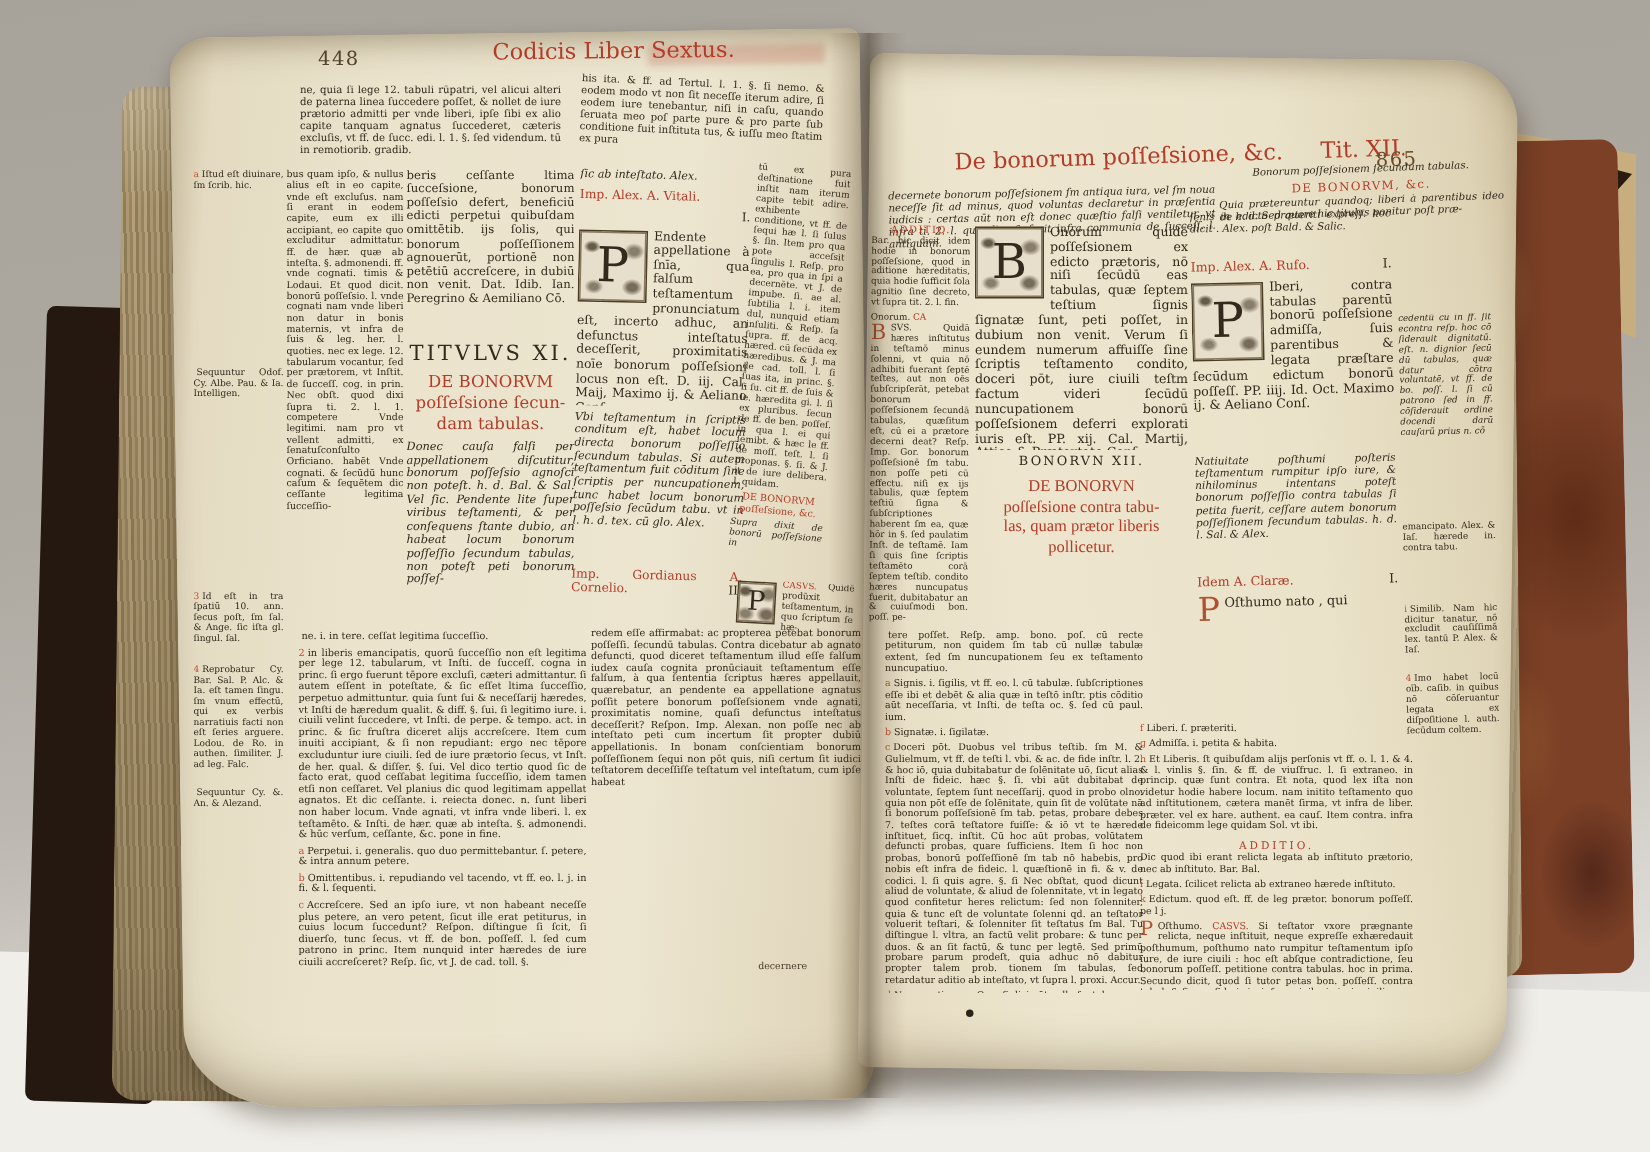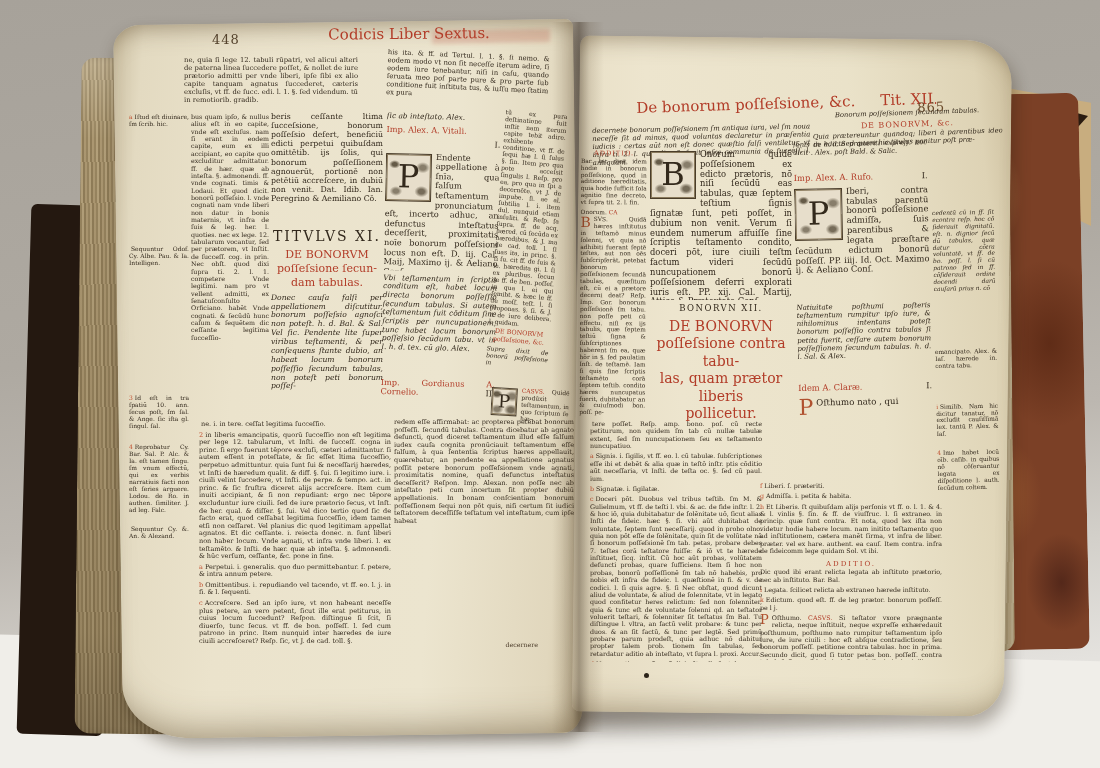--- a/index.html
+++ b/index.html
@@ -93,21 +93,21 @@
   <div class="abs stack-right"></div>
   <div class="abs page page-left"></div>
   <div class="abs page page-right"></div>
 
   <div class="content">
 
     <div class="t pageno" style="left:212px;top:32px;width:44px;">448</div>
     <div class="t runtitle ctr" style="left:292px;top:27px;width:234px;transform:rotate(-.6deg);">Codicis Liber Sextus.</div>
     <div class="abs smudge"></div>
 
-    <div class="t" style="left:184px;top:57px;width:174px;height:53px;font-size:6.8px;">ne, quia ſi lege 12. tabuli rūpatri, vel alicui alteri de paterna linea ſuccedere poſſet, &amp; nollet de iure prætorio admitti per vnde liberi, ipſe ſibi ex alio capite tanquam agnatus ſuccederet, cæteris excluſis, vt ff. de ſucc. edi. l. 1. §. ſed videndum. tū in remotiorib. gradib.</div>
+    <div class="t" style="left:200px;top:57px;width:174px;height:53px;font-size:6.8px;">ne, quia ſi lege 12. tabuli rūpatri, vel alicui alteri de paterna linea ſuccedere poſſet, &amp; nollet de iure prætorio admitti per vnde liberi, ipſe ſibi ex alio capite tanquam agnatus ſuccederet, cæteris excluſis, vt ff. de ſucc. edi. l. 1. §. ſed videndum. tū in remotiorib. gradib.</div>
     <div class="t" style="left:388px;top:49px;width:162px;height:58px;font-size:6.8px;transform:rotate(2.6deg);">his ita. &amp; ff. ad Tertul. l. 1. §. ſi nemo. &amp; eodem modo vt non ſit neceſſe iterum adire, ſi eodem iure tenebantur, niſi in caſu, quando ſeruata meo poſ parte pure &amp; pro parte ſub conditione fuit inſtituta tus, &amp; iuſſu meo ſtatim ex pura</div>
 
     <div class="t" style="left:129px;top:113px;width:60px;height:546px;font-size:6px;">
       <p class="g"><span class="mk">a</span><span>Iſtud eſt diuinare, ſm ſcrib. hic.</span></p>
       <p class="g" style="margin-top:118px;"><span class="mk"></span><span>Sequuntur Odof. Cy. Albe. Pau. &amp; Ia. Intelligen.</span></p>
       <p class="g" style="margin-top:128px;"><span class="mk">3</span><span>Id eſt in tra ſpatiū 10. ann. ſecus poſt, ſm ſal. &amp; Ange. ſic iſta gl. ſingul. ſal.</span></p>
       <p class="g" style="margin-top:14px;"><span class="mk">4</span><span>Reprobatur Cy. Bar. Sal. P. Alc. &amp; Ia. eſt tamen ſingu. ſm vnum effectū, qui ex verbis narratiuis facti non eſt ſeries arguere. Lodou. de Ro. in authen. ſimiliter. J. ad leg. Falc.</span></p>
       <p class="g" style="margin-top:12px;"><span class="mk"></span><span>Sequuntur Cy. &amp;. An. &amp; Alezand.</span></p>
     </div>
 
@@ -187,21 +187,21 @@
       <div style="text-align:justify;"><span class="bigP" style="font-size:14px;">B</span><span>SVS. Quidā hæres inſtitutus in teſtamō minus ſolenni, vt quia nō adhibiti fuerant ſeptē teſtes, aut non oēs ſubſcripſerāt, petebat bonorum poſſeſsionem ſecundā tabulas, quæſitum eſt, cū ei a prætore decerni deat? Reſp. Imp. Gor. bonorum poſſeſsionē ſm tabu. non poſſe peti cū effectu. niſi ex ijs tabulis, quæ ſeptem teſtiū ſigna &amp; ſubſcriptiones haberent ſm ea, quæ hōr in §. ſed paulatim Inſt. de teſtamē. Iam ſi quis ſine ſcriptis teſtamēto corā ſeptem teſtib. condito hæres nuncupatus fuerit, dubitabatur an &amp; cuiuſmodi bon. poſſ. pe-</span></div>
     </div>
 
     <div class="t colgap" style="left:650px;top:150px;width:142px;height:300px;">
       <div style="font-size:8.4px;height:150px;overflow:hidden;text-align:justify;">
         <span class="wc">
             <span>B</span>
           </span><span>Onorum quidē poſſeſsionem ex edicto prætoris, nō niſi ſecūdū eas tabulas, quæ ſeptem teſtium ſignis ſignatæ ſunt, peti poſſet, in dubium non venit. Verum ſi eundem numerum affuiſſe ſine ſcriptis teſtamento condito, doceri pōt, iure ciuili teſtm factum videri ſecūdū nuncupationem bonorū poſſeſsionem deferri explorati iuris eſt. PP. xij. Cal. Martij, Attico &amp; Prætextato Conſ.</span>
       </div>
       <div class="ctr" style="font-size:8.5px;letter-spacing:1.5px;">BONORVN XII.</div>
-      <div class="red ctr pre" style="font-size:14px;line-height:1.25;">DE BONORVN
+      <div class="red ctr pre" style="font-size:11px;line-height:1.25;font-family:Liberation Serif, serif;">DE BONORVN
 poſſeſsione contra tabu-
 las, quam prætor liberis
 pollicetur.</div>
     </div>
 
     <div class="t colgap" style="left:793px;top:142px;width:134px;height:300px;transform:rotate(-1.2deg);">
       <div class="it" style="font-size:6.8px;height:28px;overflow:hidden;text-align:justify;">ſenis in edicto præteriti expreſſ. hoc dicit . Alex. poſt Bald. &amp; Salic.</div>
       <div style="font-size:8.4px;"><span class="red">Imp. Alex. A. Rufo.</span><span class="numr">I.</span></div>
       <div style="font-size:8.4px;height:112px;overflow:hidden;text-align:justify;">
         <span class="wc" style="width:46px;height:50px;">

